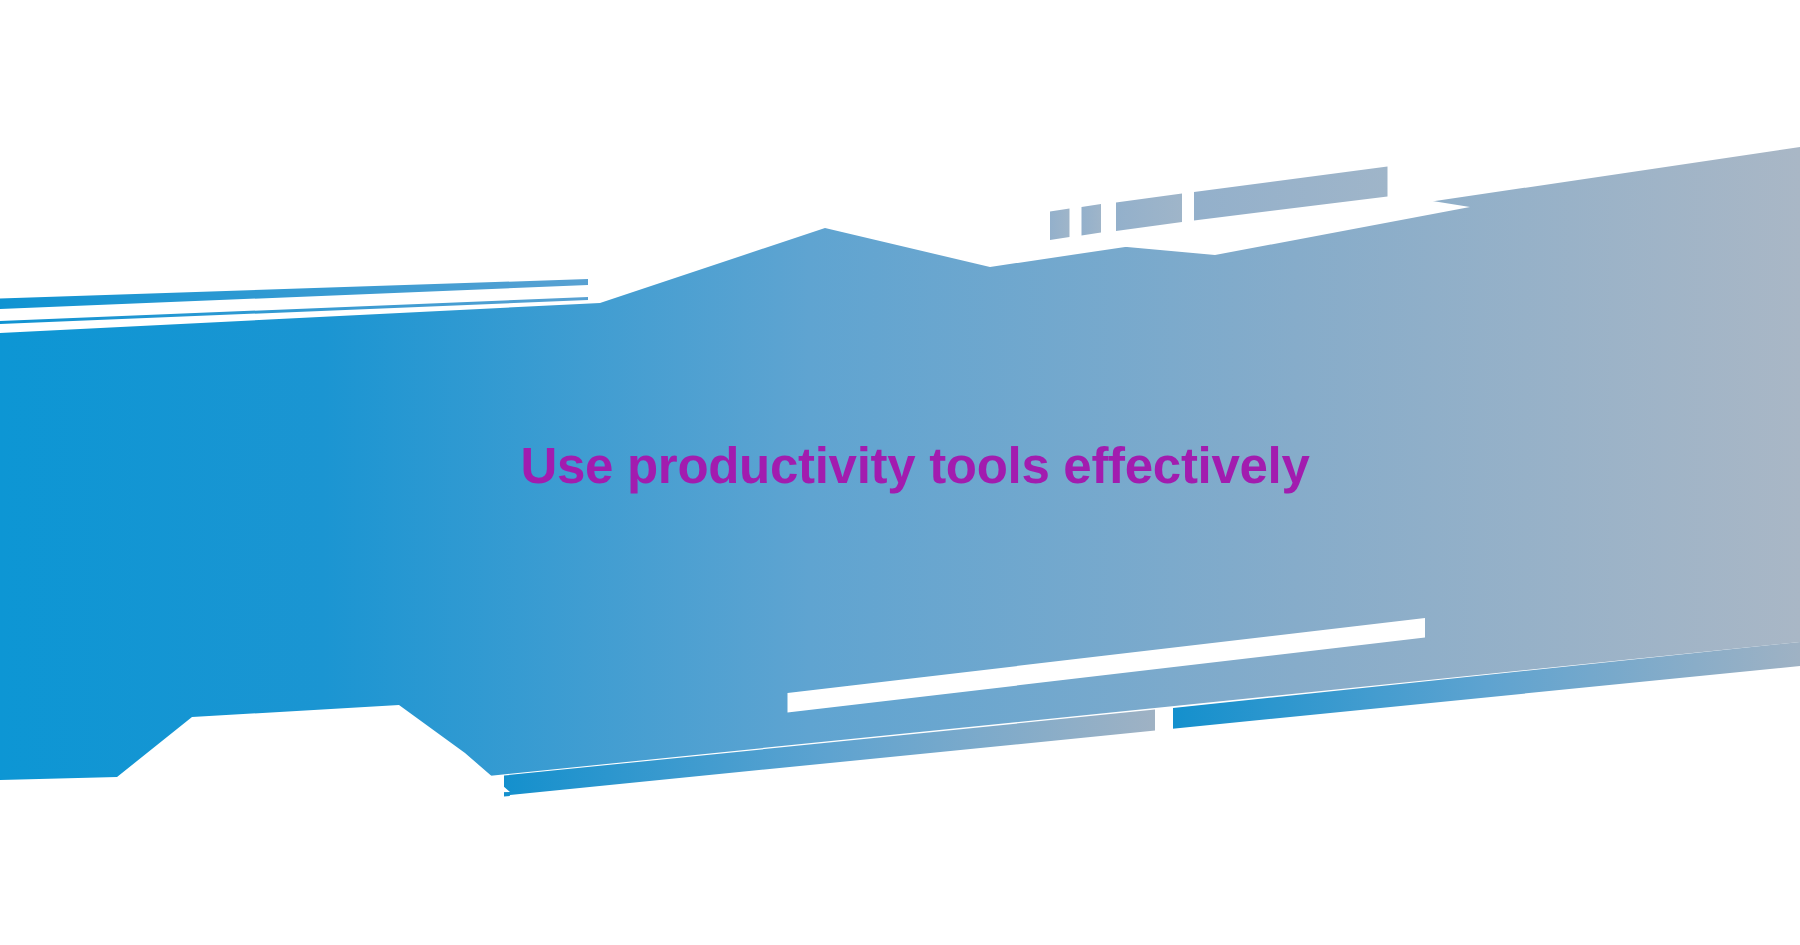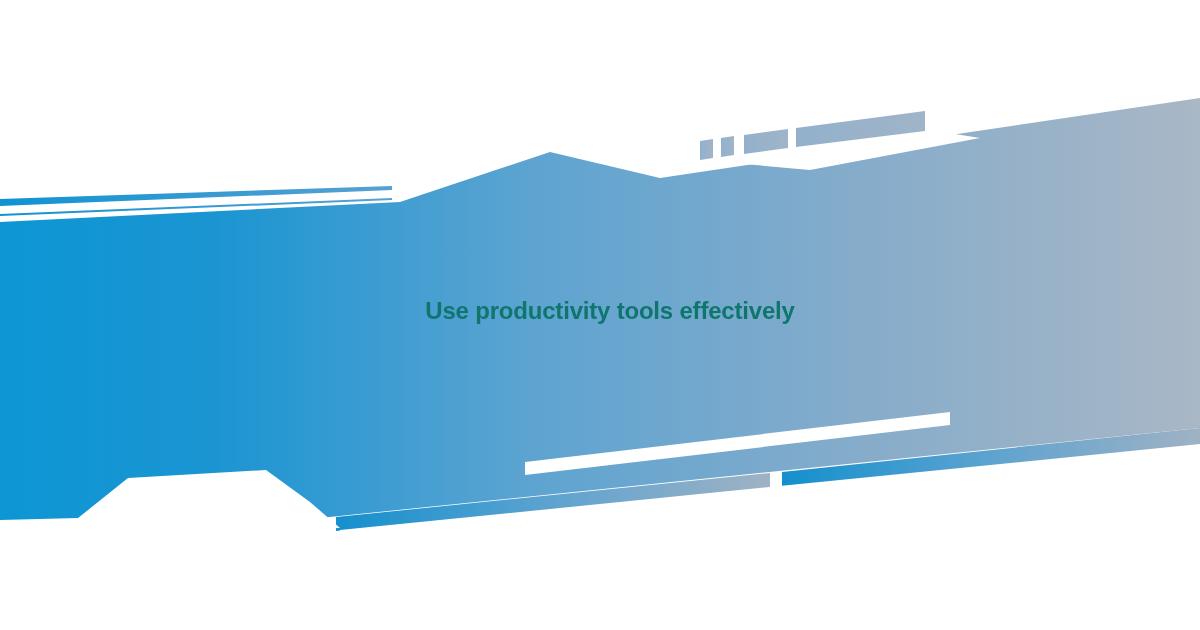--- a/index.html
+++ b/index.html
@@ -37,24 +37,24 @@
     align-items: center;
     justify-content: center;
     pointer-events: none;
   }
   #headline-text {
     width: 560px;
     margin-left: 20px;
     margin-top: -8px;
     text-align: center;
     font-family: "Liberation Sans", sans-serif;
-    font-size: 24px;
+    font-size: 34px;
     font-weight: bold;
     line-height: 1.42;
-    color: #0f766e;
+    color: #a21caf;
     letter-spacing: -0.2px;
     white-space: pre-line;
   }
 </style>
 </head>
 <body>
 
 <div id="banner">
 
   <svg id="banner-svg" viewBox="0 0 1200 630" xmlns="http://www.w3.org/2000/svg">

